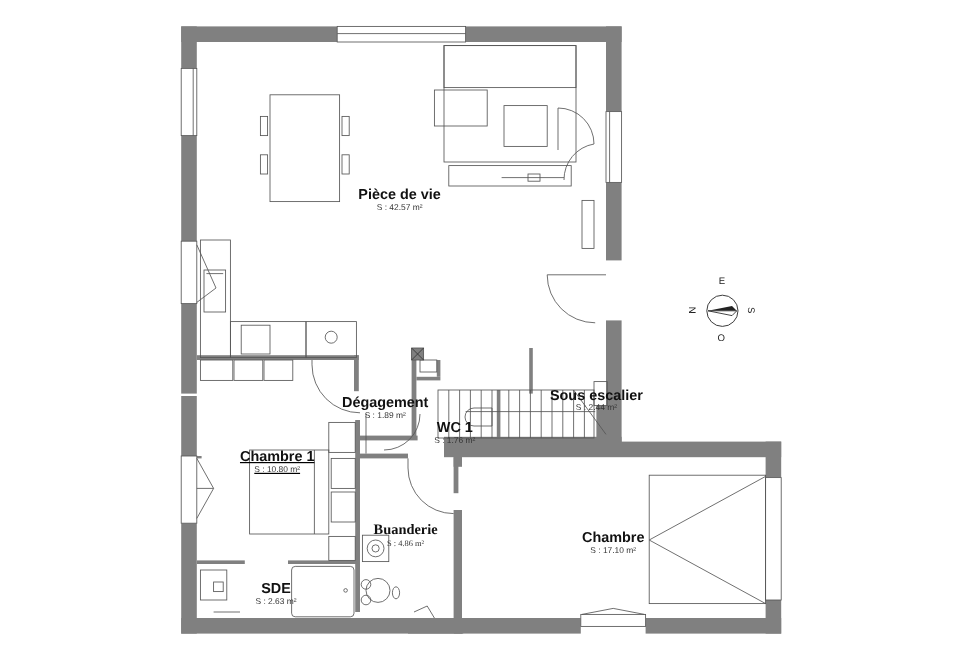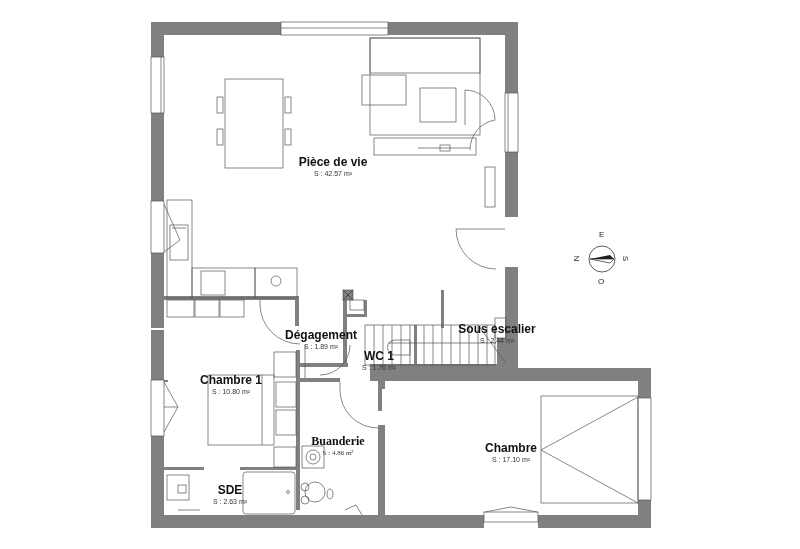--- a/index.html
+++ b/index.html
@@ -244,21 +244,21 @@
   <span class="room-area">S : 1.89 m²</span>
 </div>
 <div class="room-label" style="left:379px; top:329px;margin-top:20px;">
   <span class="room-name">WC 1</span>
   <span class="room-area">S : 1.76 m²</span>
 </div>
 <div class="room-label" style="left:461px; top:322px;margin-left:36px;">
   <span class="room-name">Sous escalier</span>
   <span class="room-area">S : 2.44 m²</span>
 </div>
-<div class="room-label" style="left:231px; top:373px;">
+<div class="room-label" style="left:231px; top:373px;text-decoration:underline;">
   <span class="room-name">Chambre 1</span>
   <span class="room-area">S : 10.80 m²</span>
 </div>
 <div class="room-label" style="left:338px; top:434px;font-family:Liberation Serif, serif;">
   <span class="room-name">Buanderie</span>
   <span class="room-area">S : 4.86 m²</span>
 </div>
 <div class="room-label" style="left:230px; top:483px;">
   <span class="room-name">SDE</span>
   <span class="room-area">S : 2.63 m²</span>

